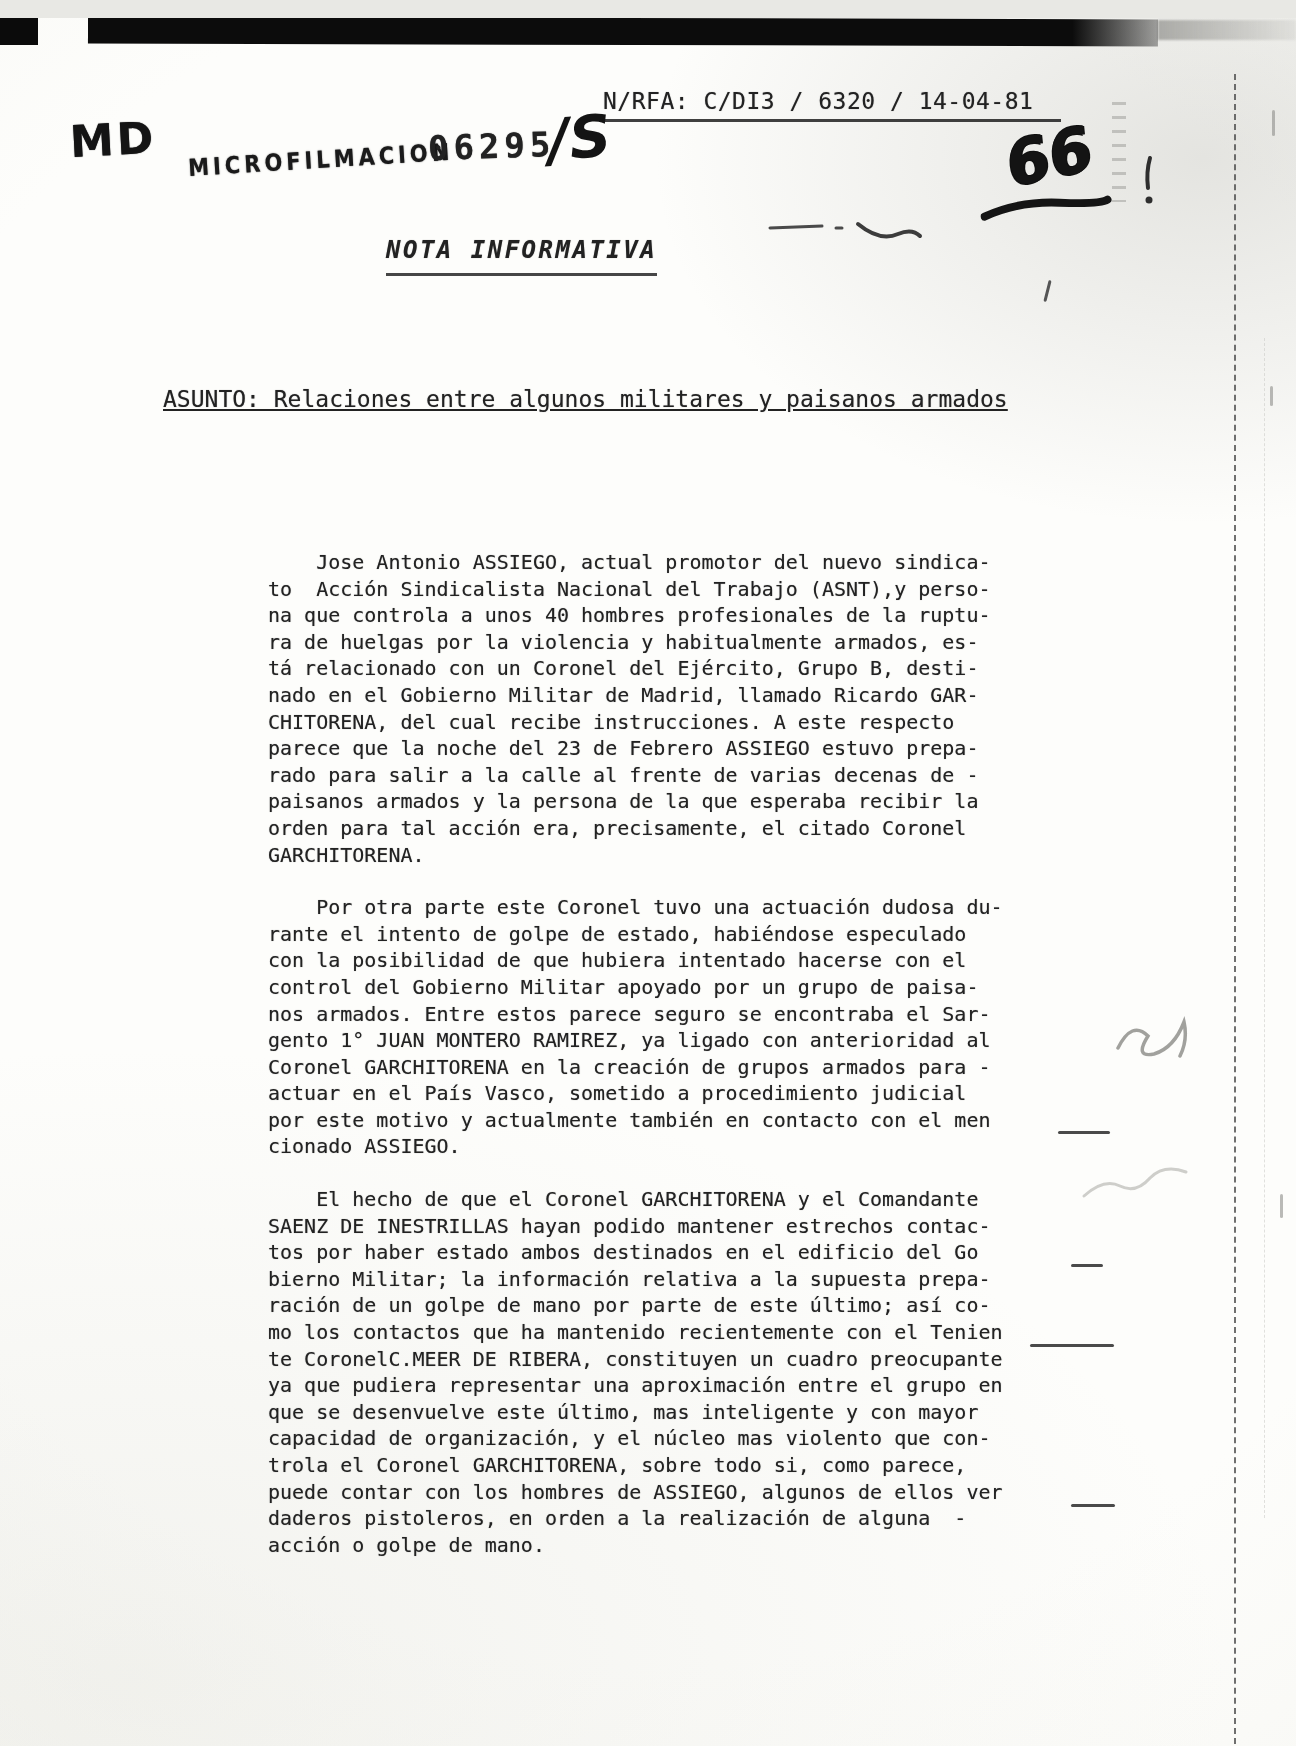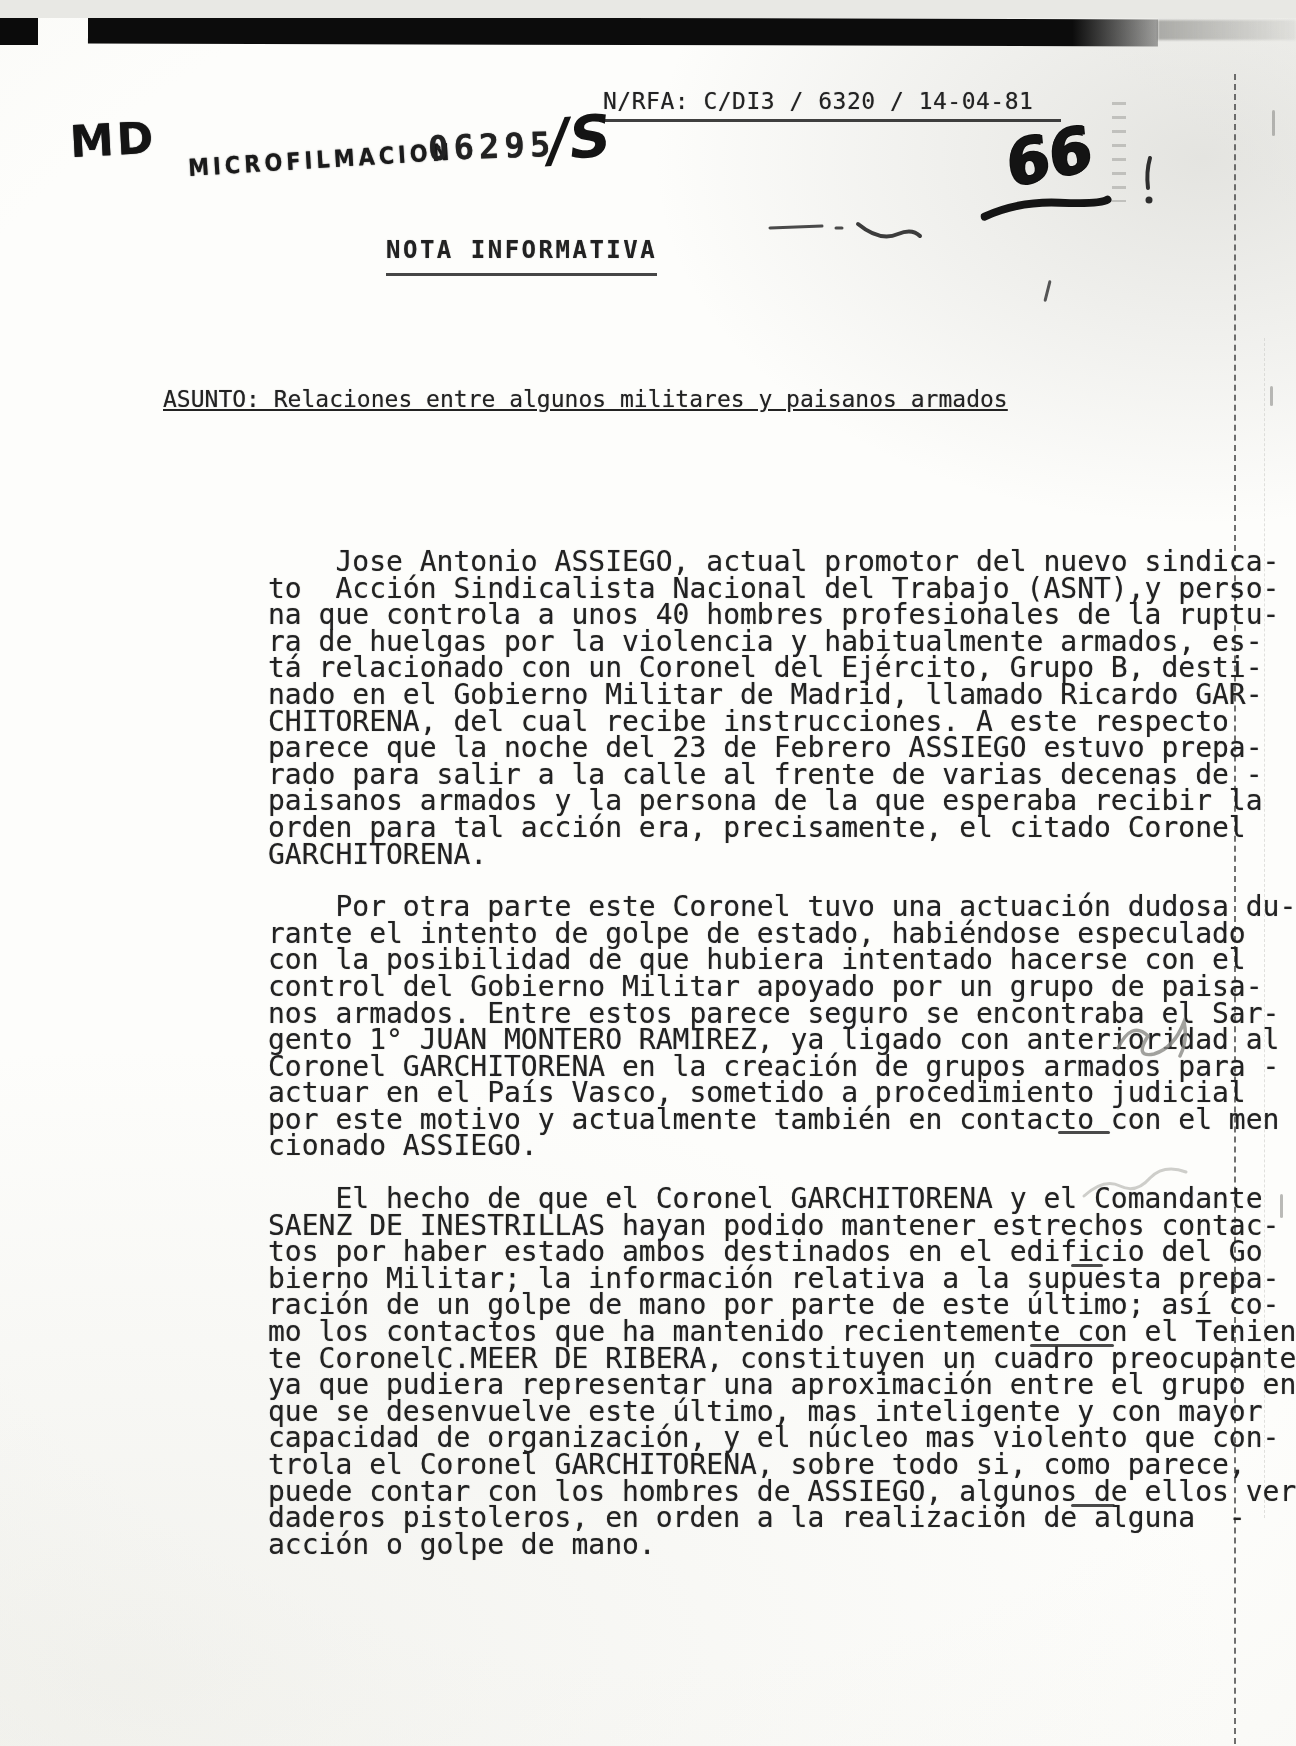--- a/index.html
+++ b/index.html
@@ -23,23 +23,23 @@
     background:linear-gradient(90deg,rgba(90,90,86,.45),rgba(140,140,134,.12));
     filter:blur(1px);}
   
   .fold-line{left:1234px;top:56px;height:1690px;width:0;border-left:2px dashed #4d4d4d;opacity:.8;}
   .fold-line-2{left:1264px;top:320px;height:1180px;width:0;border-left:1px dashed #c9c9c5;opacity:.55;}
   
   .typed{text-shadow:0 0 1px rgba(30,30,30,.45);}
   .ref{left:603px;top:70px;font-size:23px;letter-spacing:.5px;
     border-bottom:3px solid rgba(30,30,30,.85);padding:0 28px 5px 0;}
   .title{left:386px;top:218px;font-size:24px;font-weight:bold;letter-spacing:2.5px;
-    border-bottom:3px solid rgba(38,38,38,.85);padding-bottom:9px;}
+    border-bottom:3px solid rgba(38,38,38,.85);padding-bottom:9px;font-style:italic;}
   .subject{left:163px;top:368px;font-size:23px;text-decoration:underline;}
-  .bodytext{left:268px;top:531px;font-size:28px;line-height:26.6px;}
+  .bodytext{left:268px;top:531px;font-size:20px;line-height:26.6px;}
   .para{white-space:pre;margin:0 0 26px 0;}
   
   .hand{font-family:"DejaVu Sans", sans-serif;color:#141414;}
   .md{left:70px;top:96px;font-size:44px;font-weight:800;letter-spacing:3px;
     transform:rotate(-3deg);text-shadow:0 0 1px #222;}
   .stamp-label{left:188px;top:130px;font-size:21px;font-weight:700;letter-spacing:4px;
     transform:rotate(-3.5deg) scaleY(1.12);color:#1a1a1a;text-shadow:0 0 1.3px rgba(40,40,40,.8);}
   .stamp-num{left:428px;top:108px;font-size:34px;font-weight:bold;letter-spacing:5px;
     font-family:"DejaVu Sans Mono",monospace;transform:rotate(-2deg);
     text-shadow:0 0 1px rgba(20,20,20,.7);}

